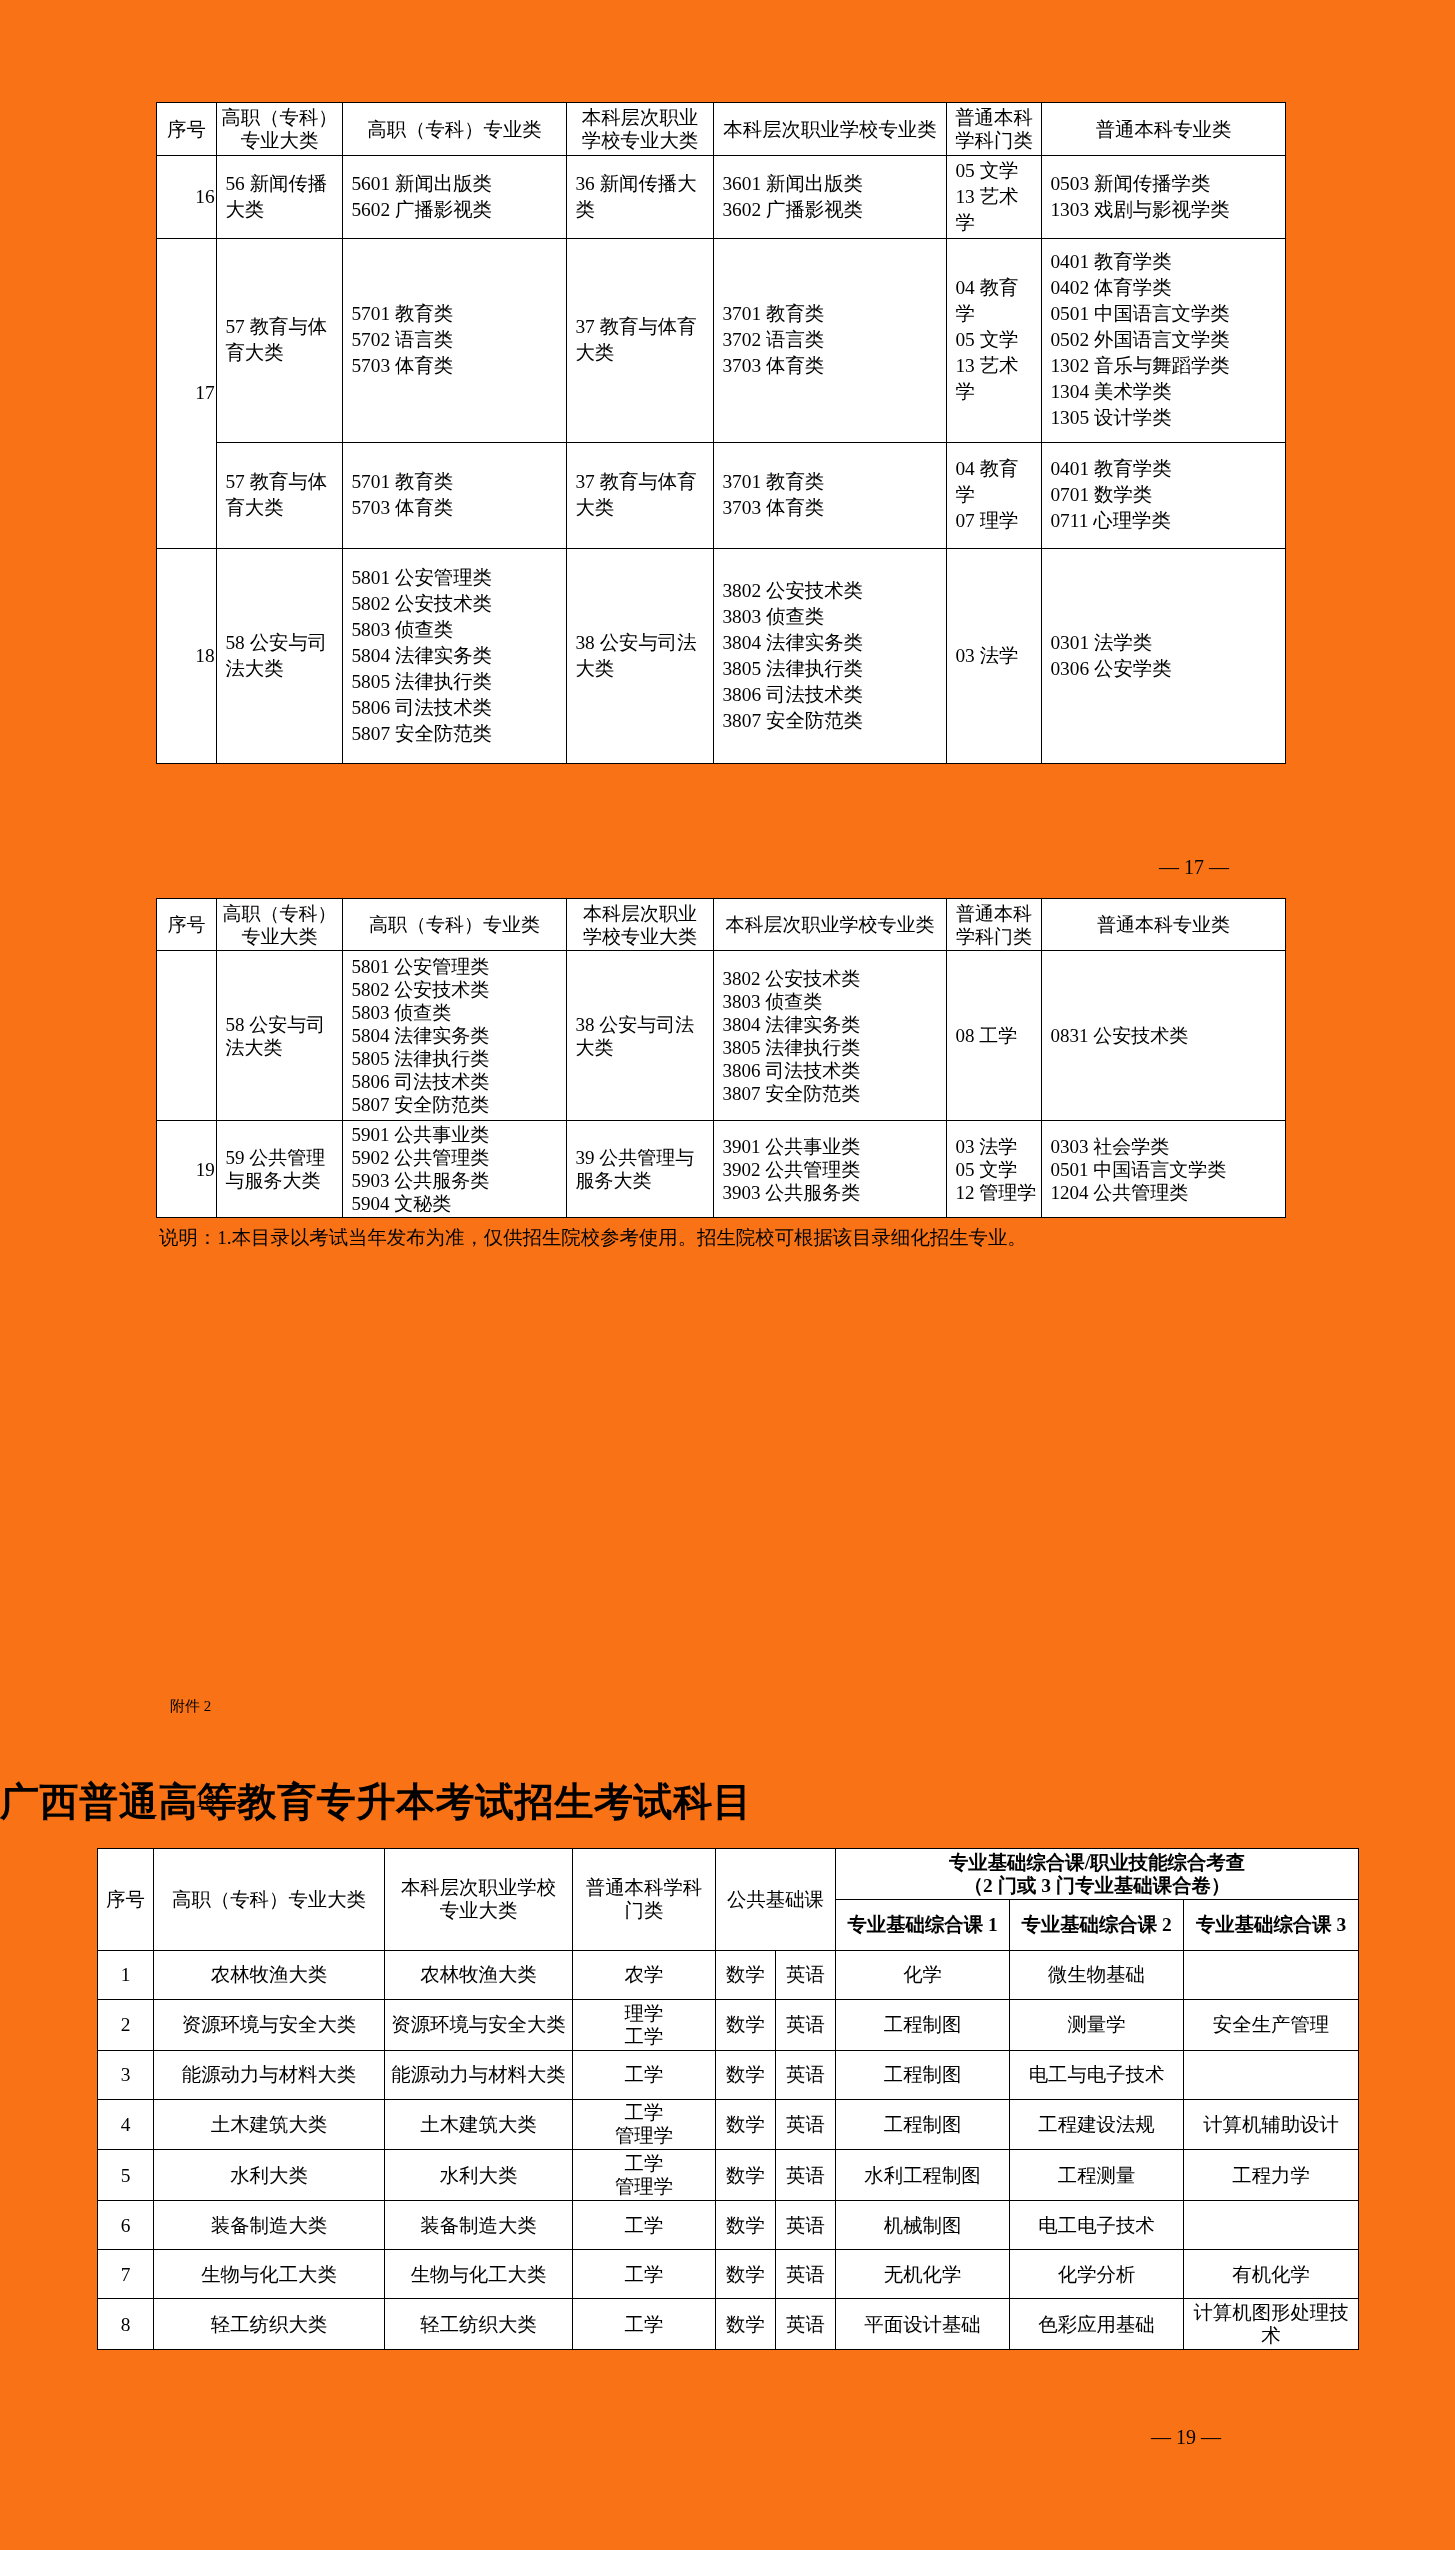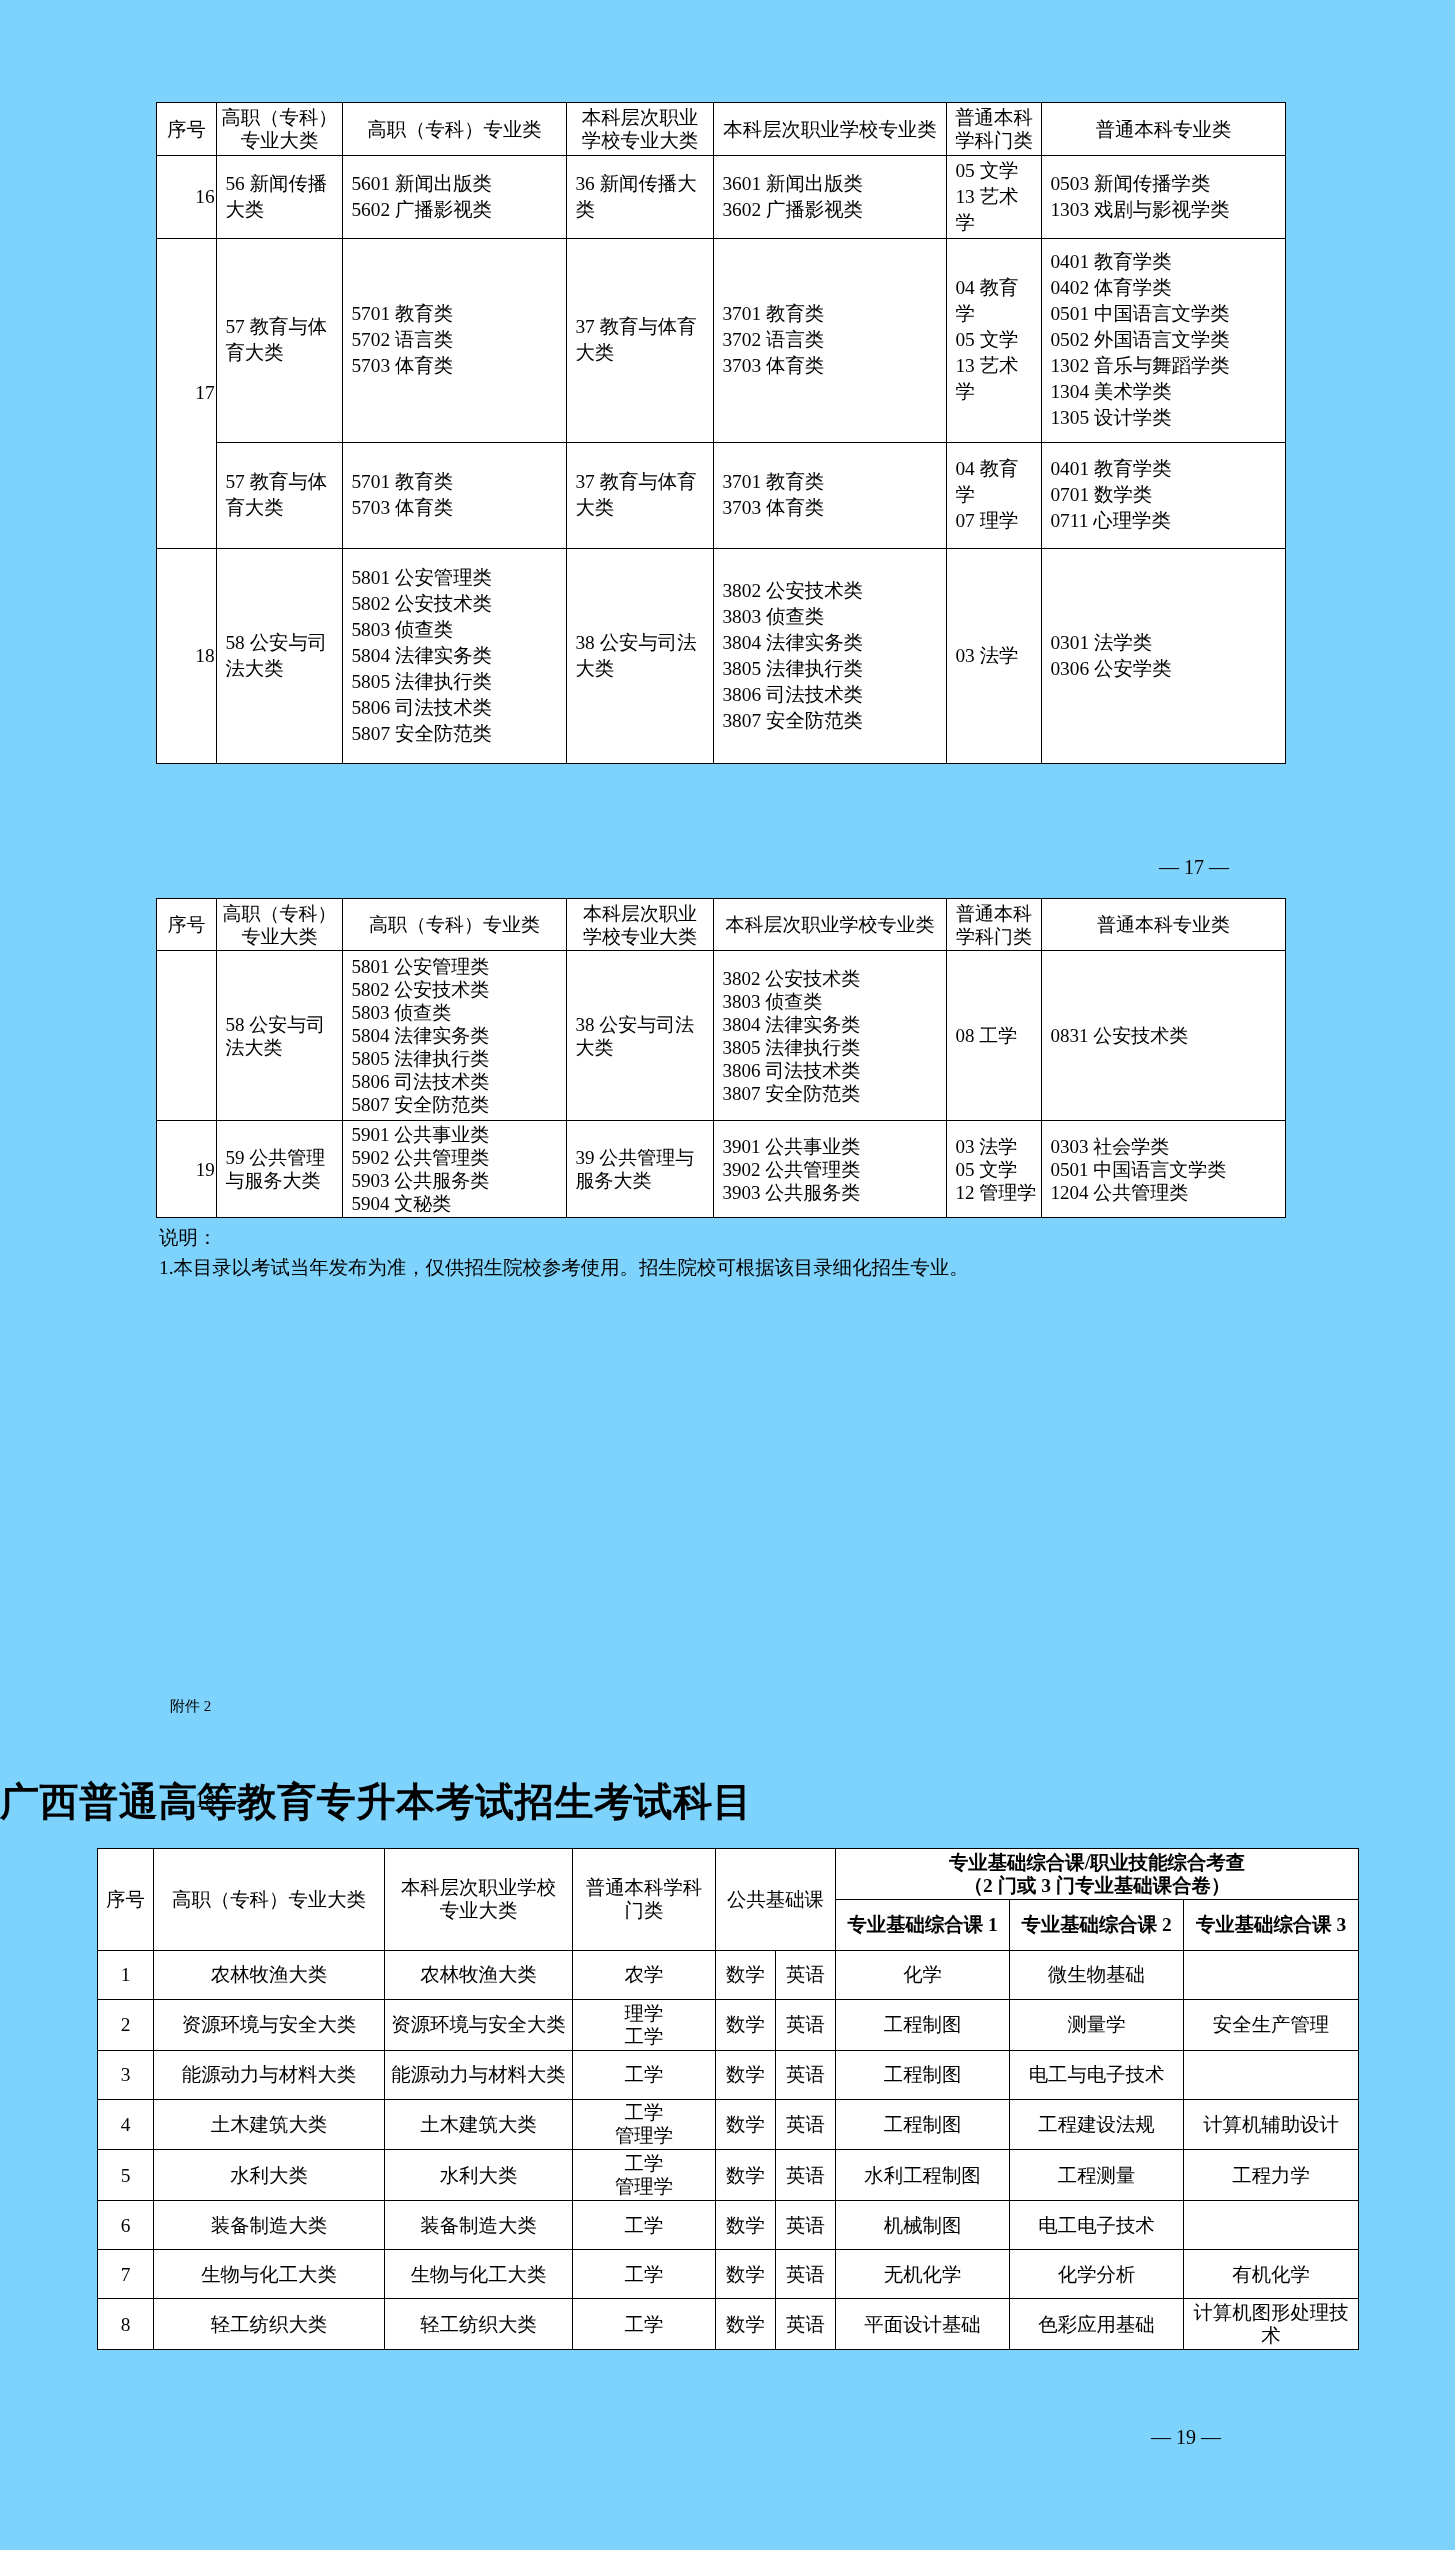--- a/index.html
+++ b/index.html
@@ -1,17 +1,17 @@
 <!DOCTYPE html>
 <html style="font-size:10.4px"><head>
 <meta charset="utf-8">
 <style>
   html,body { margin:0; padding:0; background:#ffffff; }
   .page {
-    position:relative; width:1455px; height:2550px; background:#7dd3fc;
+    position:relative; width:1455px; height:2550px; background:#f97316;
     font-family:"Liberation Serif","DejaVu Serif",serif; color:#000;
     overflow:hidden;
   }
   table { border-collapse:collapse; table-layout:fixed; position:absolute; background:#fff; }
   td, th { border:1.3px solid #000; vertical-align:middle; white-space:pre-line; font-weight:normal; overflow:hidden; }
   thead th { text-align:center; border-bottom-width:1.9px; }
 
   
   .t-cat { left:156px; width:1128px; font-size:19.4px; }
   .t1 { top:102px; line-height:26px; }
@@ -31,21 +31,21 @@
   .p18 { left:170px;  top:1742px;margin-top:47px; }
   .p19 { left:1151px; top:2426px; }
 
   .fujian { position:absolute; left:170px; top:1697px; font-size:15px; }
   .doc-title {
     position:absolute; left:0; top:1775px; width:1455px; 
     font-size:39px; font-weight:bold; letter-spacing:0.6px;
   }
 
   .notes { position:absolute; left:159px; top:1223px; width:1133px; font-size:19.4px; line-height:30px; }
-  .note-row1 { display:flex;flex-direction:column; }
+  .note-row1 { display:flex; }
   .note-label { flex:0 0 auto; }
   .note2 { margin-left:62px; padding-left:28.5px; text-indent:-28.5px; }
 </style>
 </head>
 <body>
 
 <div class="page">
 
   <table class="t-cat t1">
     <colgroup>

